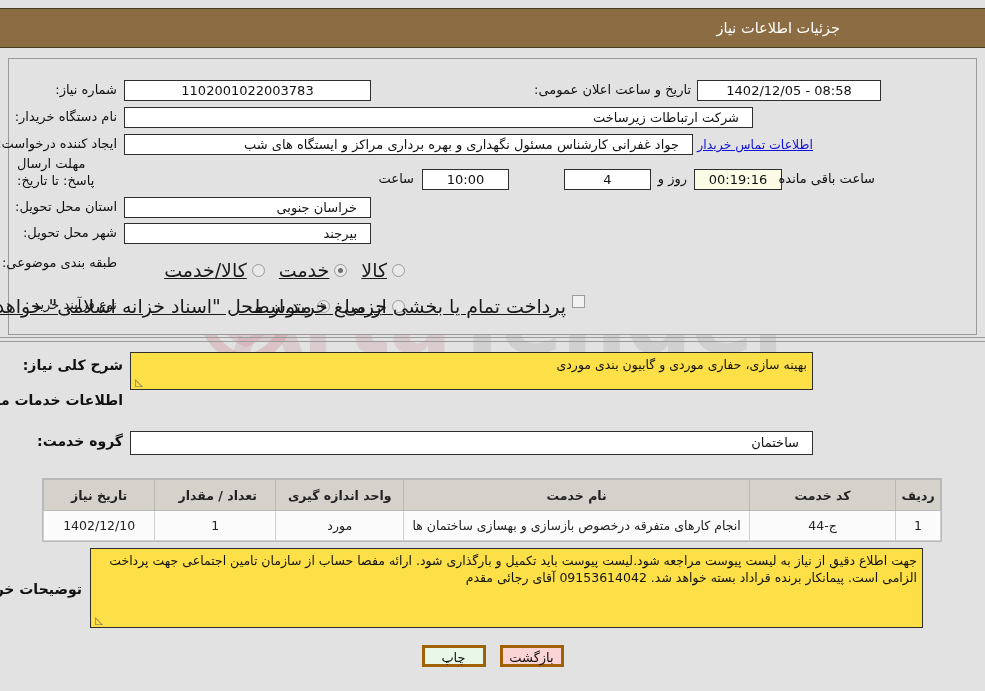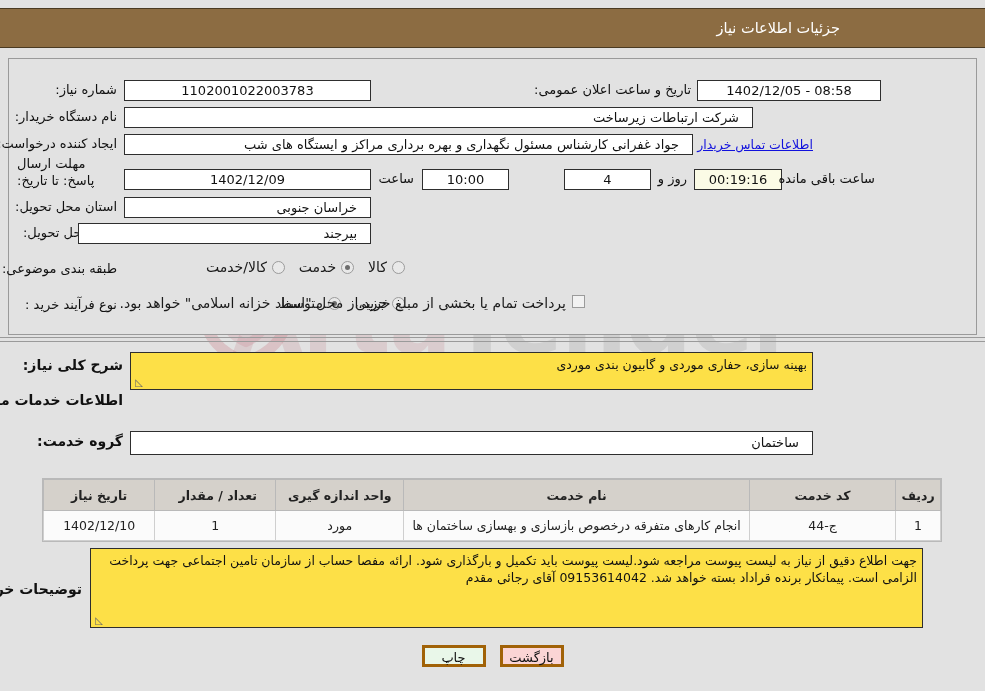--- a/index.html
+++ b/index.html
@@ -152,23 +152,24 @@
   .chk {
     display: inline-block;
     width: 13px;
     height: 13px;
     background: #f2f2f2;
     border: 1px solid #9b9b9b;
     box-sizing: border-box;
     vertical-align: middle;
   }
   .opt-label {
-    font-size: 14px;
+    font-size: 19px;
     margin: 0 5px 0 14px;
     white-space: nowrap;
+    text-decoration: underline;
   }
 
   
   .bold-label {
     font-weight: bold;
     font-size: 14px;
     color: #111;
     white-space: nowrap;
   }
   .ta {
@@ -288,39 +289,38 @@
 
   <div class="frow" style="top:136px; right:868px;">
     <span class="flabel">ایجاد کننده درخواست:</span>
   </div>
   <div class="fbox right" style="position:absolute; top:134px; right:292px; width:569px;">جواد غفرانی کارشناس مسئول نگهداری و بهره برداری مراکز و ایستگاه های شب</div>
   <a class="inline-link" href="#" style="position:absolute; top:137px; right:172px;">اطلاعات تماس خریدار</a>
 
   <div class="frow" style="top:155px; right:868px; width:100px; display:block; line-height:17px; text-align:left;">
     <span class="flabel" style="white-space:normal; display:inline-block; text-align:left;">مهلت ارسال پاسخ: تا تاریخ:</span>
   </div>
-  <div class="fbox center" style="position:absolute; top:169px; right:614px; width:247px;">1402/12/09</div>
   <span class="flabel" style="position:absolute; top:171px; right:571px;">ساعت</span>
   <div class="fbox center" style="position:absolute; top:169px; right:476px; width:87px;">10:00</div>
   <div class="fbox center" style="position:absolute; top:169px; right:334px; width:87px;">4</div>
   <span class="flabel" style="position:absolute; top:171px; right:298px;">روز و</span>
   <div class="fbox timer" style="position:absolute; top:169px; right:203px; width:88px;">00:19:16</div>
   <span class="flabel" style="position:absolute; top:171px; right:110px;">ساعت باقی مانده</span>
 
   <div class="frow" style="top:199px; right:868px;">
     <span class="flabel">استان محل تحویل:</span>
   </div>
   <div class="fbox right" style="position:absolute; top:197px; right:614px; width:247px;">خراسان جنوبی</div>
 
   <div class="frow" style="top:225px; right:868px;">
     <span class="flabel">شهر محل تحویل:</span>
   </div>
-  <div class="fbox right" style="position:absolute; top:223px; right:614px; width:293px;">بیرجند</div>
-
-  <div class="frow" style="top:261px; right:868px;">
+  <div class="fbox right" style="position:absolute; top:223px; right:614px; width:247px;">بیرجند</div>
+
+  <div class="frow" style="top:255px; right:868px;">
     <span class="flabel">طبقه بندی موضوعی:</span>
   </div>
   <div style="position:absolute; top:259px; right:580px; display:flex; align-items:center;">
     <span class="radio"></span>
     <span class="opt-label">کالا</span>
     <span class="radio on"></span>
     <span class="opt-label">خدمت</span>
     <span class="radio"></span>
     <span class="opt-label">کالا/خدمت</span>
   </div>

